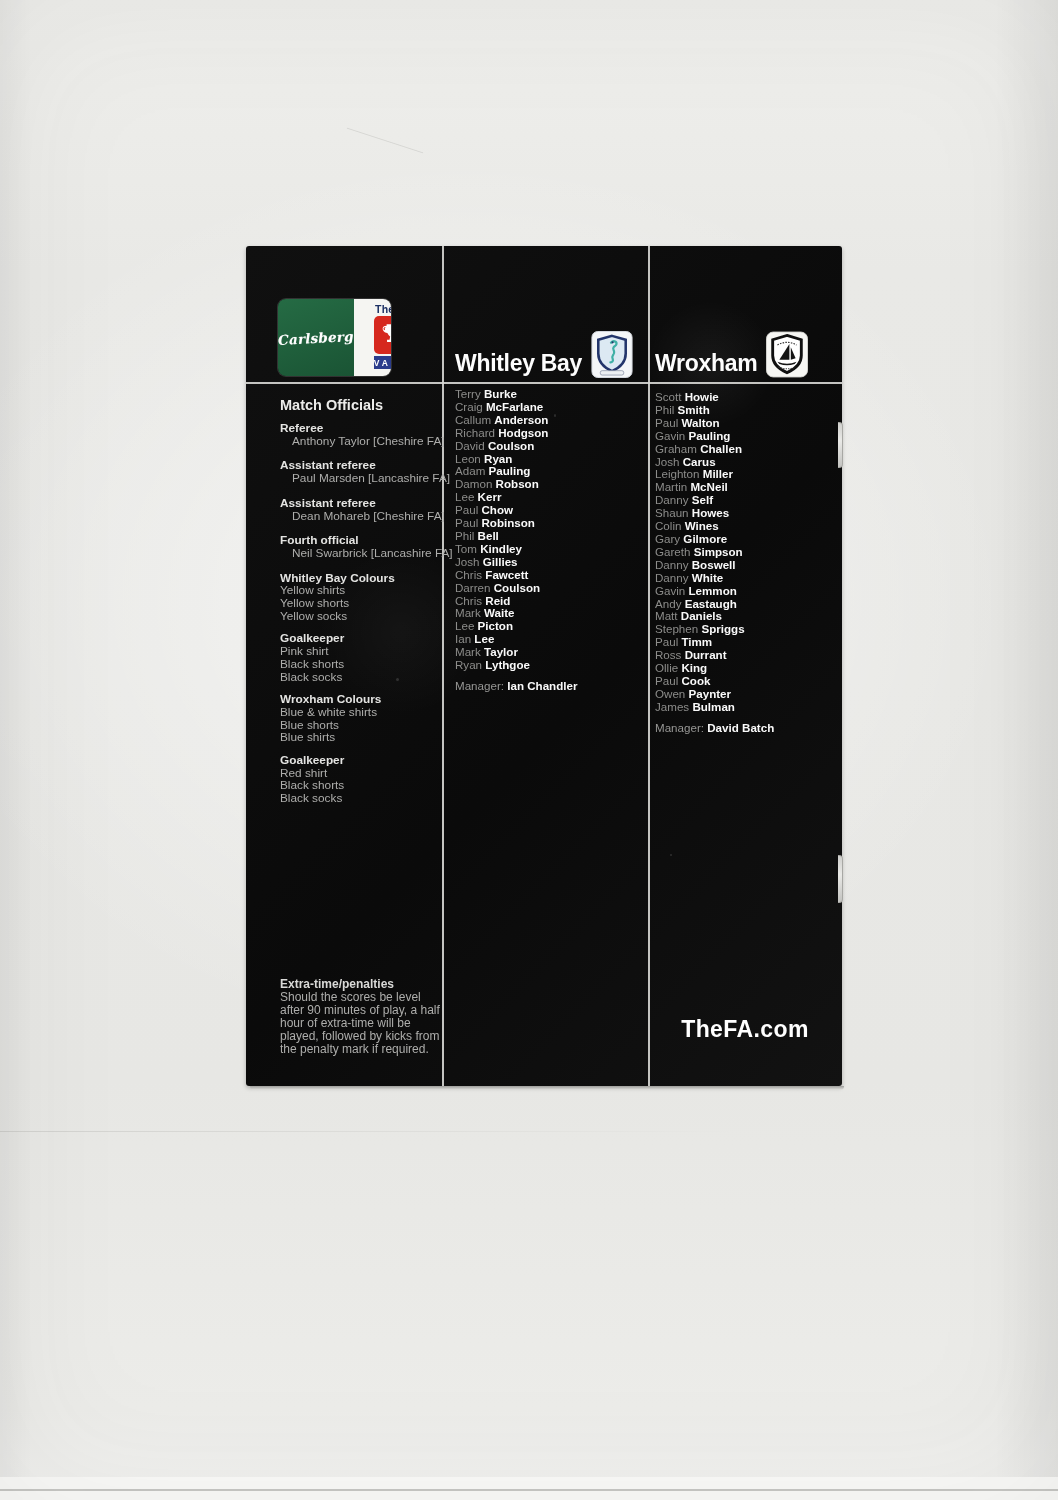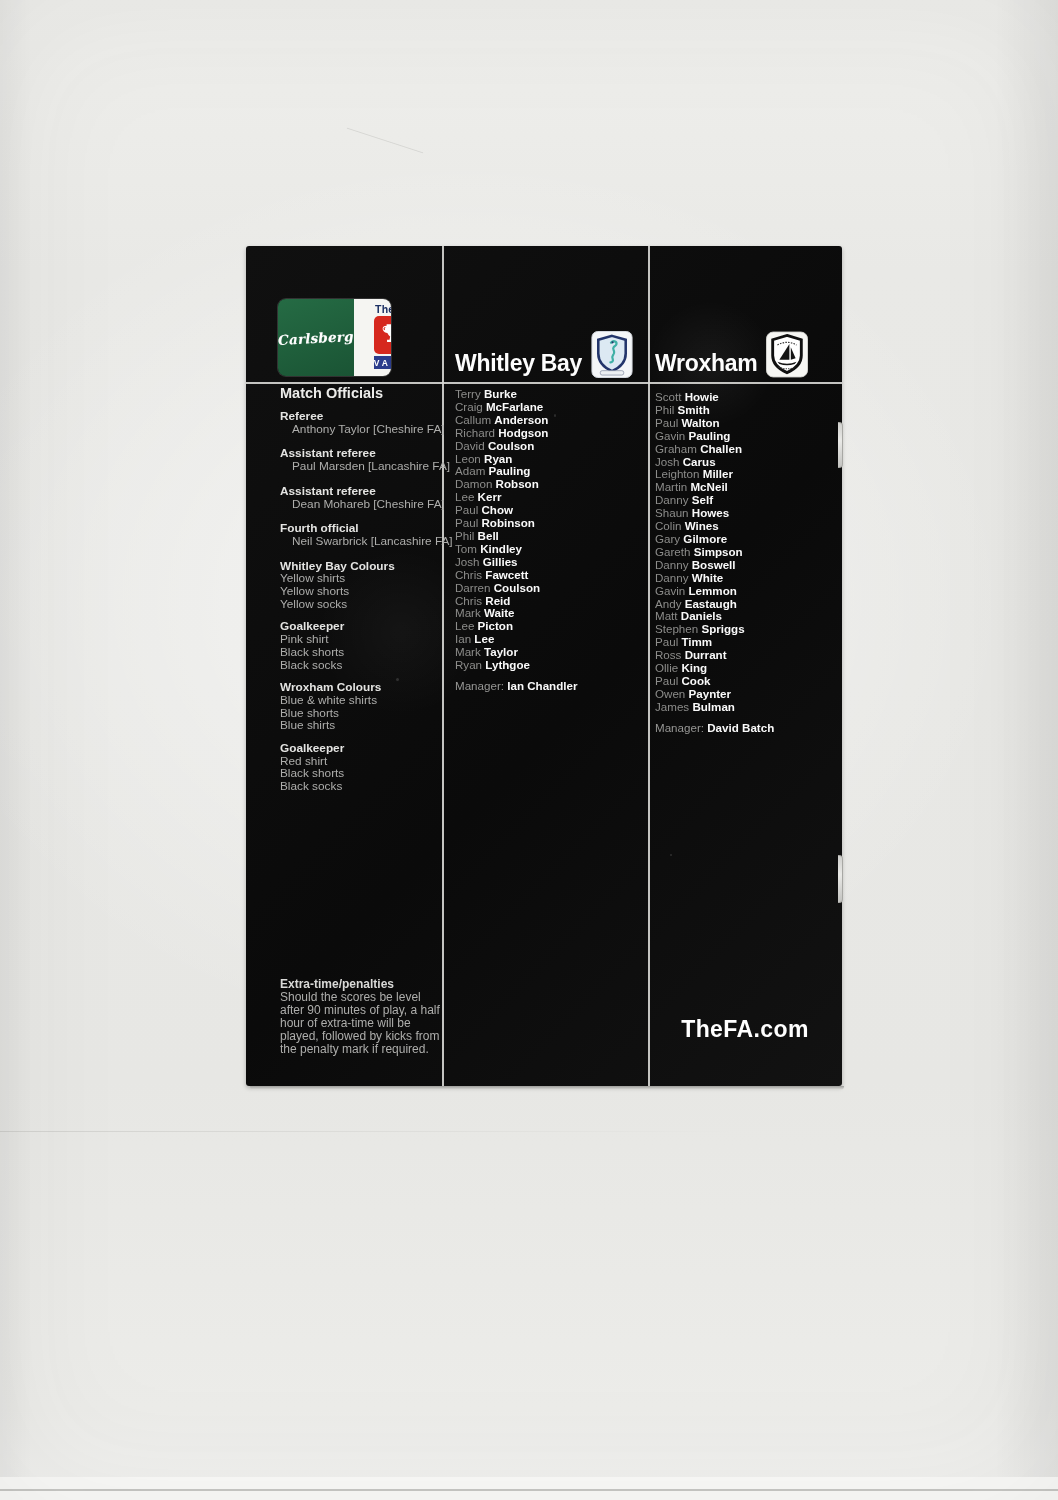--- a/index.html
+++ b/index.html
@@ -53,21 +53,21 @@
       font-weight:bold;font-size:8.5px;letter-spacing:3px;padding:2px 0 1px;}
 
   
   .team-header{position:absolute;top:84px;height:48px;display:flex;align-items:flex-end;}
   .home-h{left:209px;} .away-h{left:409px;}
   .team-header h1{margin:0 9px 3px 0;color:#fdfdfd;font-size:23px;font-weight:bold;
       letter-spacing:-.3px;line-height:1;}
   .crest{width:42px;height:47px;display:block;}
 
   
-  .officials{position:absolute;left:34px;top:140px;width:176px;color:#b2b2b0;
+  .officials{position:absolute;left:34px;top:152px;width:176px;color:#b2b2b0;
       font-size:11.8px;line-height:12.7px;}
   .mo-title{color:#ececea;font-weight:bold;font-size:14.5px;line-height:15px;margin-bottom:9px;}
   .official{margin-bottom:12px;}
   .role{color:#e4e4e2;font-weight:bold;}
   .oname{color:#aeaeac;margin-left:12px;}
   .kit{margin-bottom:10px;}
   .kit-title{color:#e4e4e2;font-weight:bold;}
   .kit-lines{white-space:pre-line;color:#aeaeac;}
 
   .extra-time{position:absolute;left:34px;top:732px;width:184px;font-size:12px;line-height:13px;}

